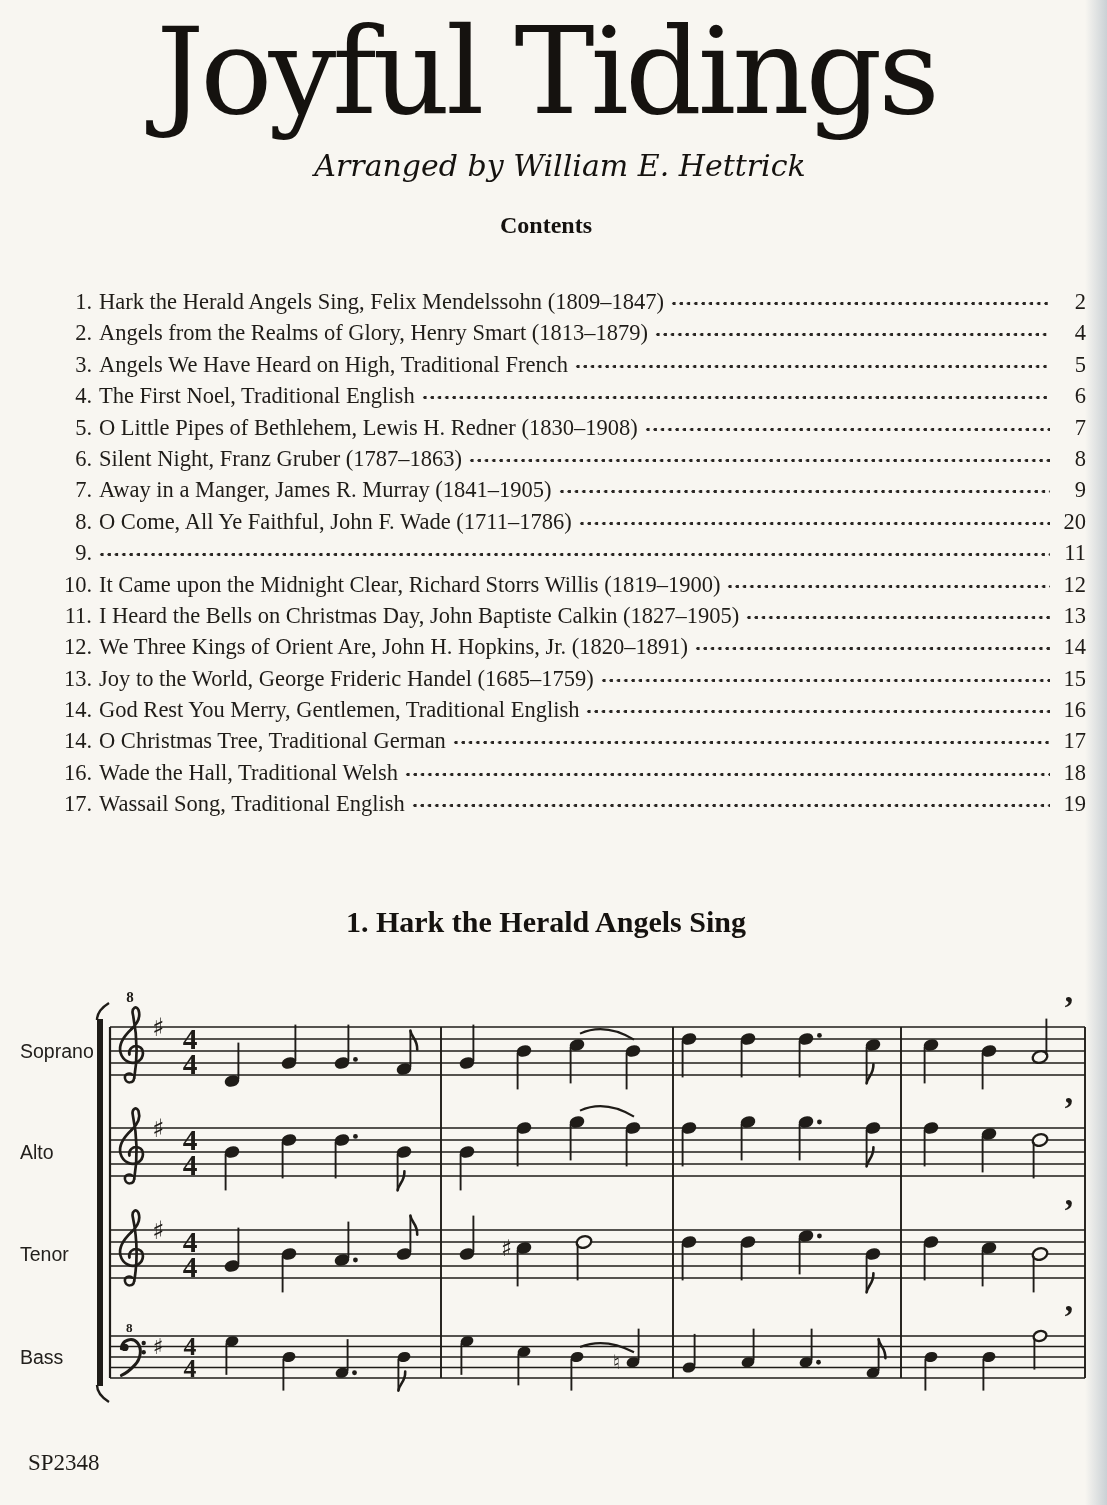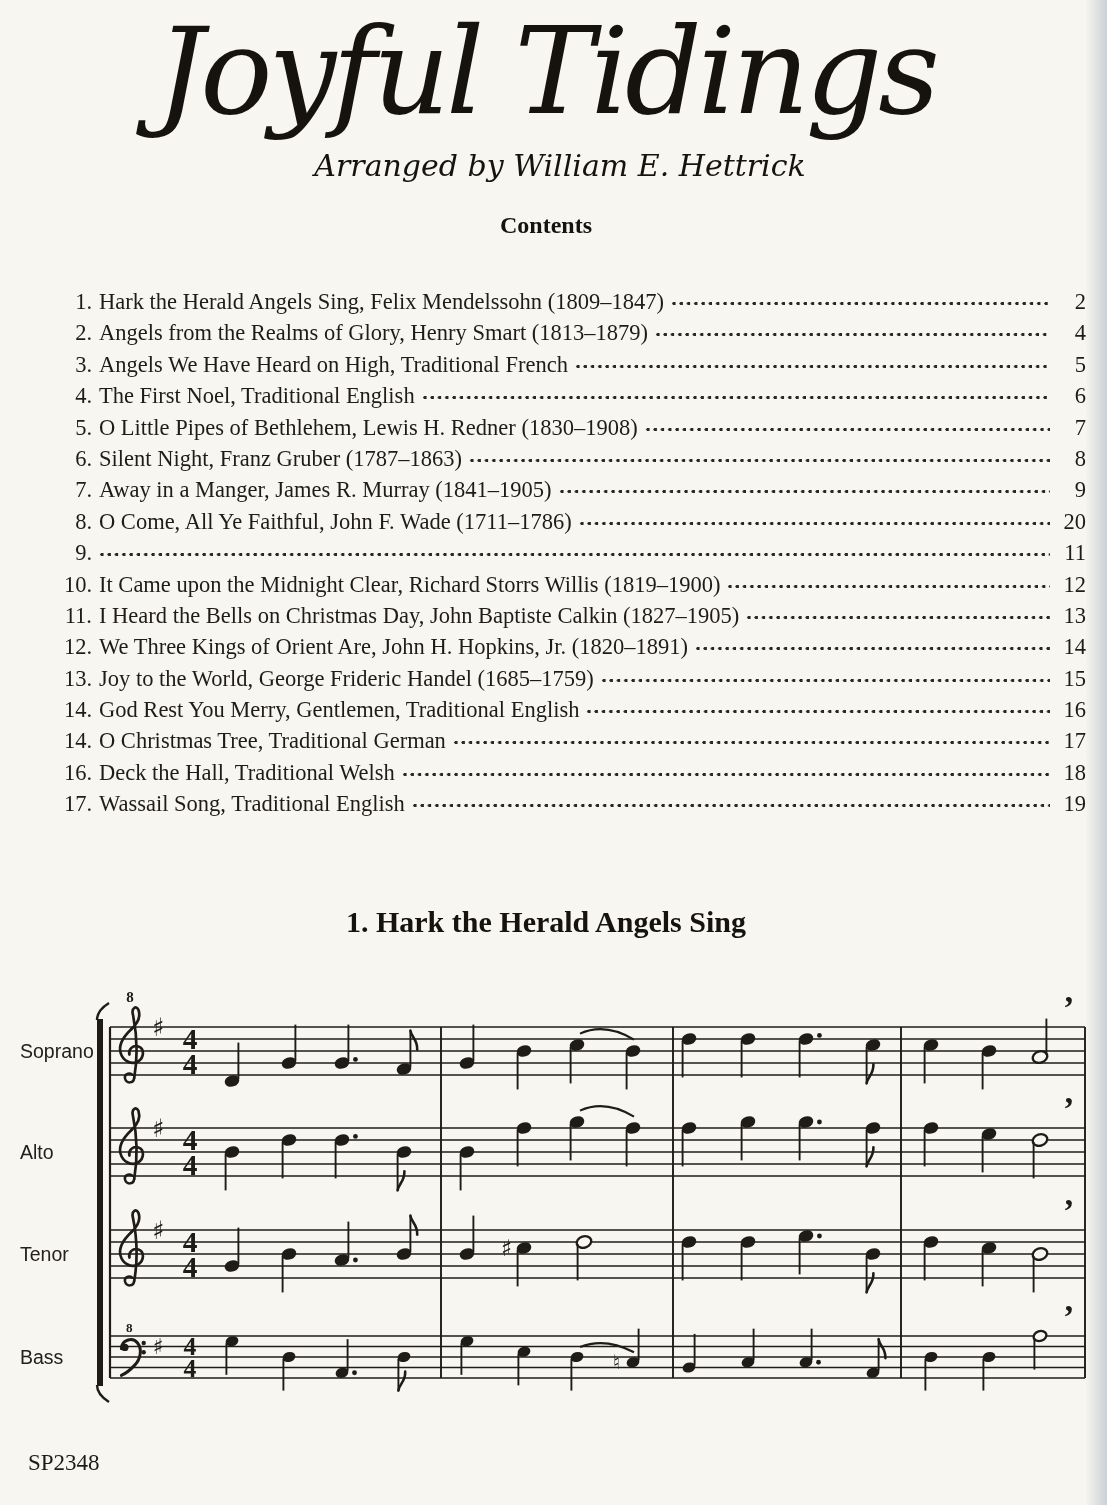--- a/index.html
+++ b/index.html
@@ -8,21 +8,21 @@
     background:#f8f6f1;color:#1f1c18;
     font-family:"Liberation Serif",serif;
   }
   .edge-shadow{
     position:absolute;top:0;right:0;width:22px;height:1505px;
     background:linear-gradient(to right, rgba(170,182,192,0), rgba(165,178,190,.55));
     pointer-events:none;
   }
   .main-title{
     position:absolute;top:2px;left:0;width:1092px;text-align:center;
-    font-family:"DejaVu Serif",serif;font-style:italic;
+    font-family:"DejaVu Serif",serif;
     font-size:120px;letter-spacing:-4px;color:#15120f;white-space:nowrap;
   }
   .subtitle{
     position:absolute;top:148px;left:0;width:1120px;text-align:center;
     font-family:"DejaVu Serif",serif;font-style:italic;
     font-size:30px;color:#15120f;
   }
   .contents-heading{
     position:absolute;top:212px;left:0;width:1092px;text-align:center;
     font-size:24px;font-weight:bold;color:#15120f;
@@ -141,21 +141,21 @@
       <span class="toc-page">16</span>
     </div>
     <div class="toc-row">
       <span class="toc-num">14.</span>
       <span class="toc-text"><b>O Christmas Tree,</b> Traditional German</span>
       <span class="leader"></span>
       <span class="toc-page">17</span>
     </div>
     <div class="toc-row">
       <span class="toc-num">16.</span>
-      <span class="toc-text"><b>Deck the Hall,</b> Traditional Welsh</span>
+      <span class="toc-text"><b>Wade the Hall,</b> Traditional Welsh</span>
       <span class="leader"></span>
       <span class="toc-page">18</span>
     </div>
     <div class="toc-row">
       <span class="toc-num">17.</span>
       <span class="toc-text"><b>Wassail Song,</b> Traditional English</span>
       <span class="leader"></span>
       <span class="toc-page">19</span>
     </div>
   </div>

